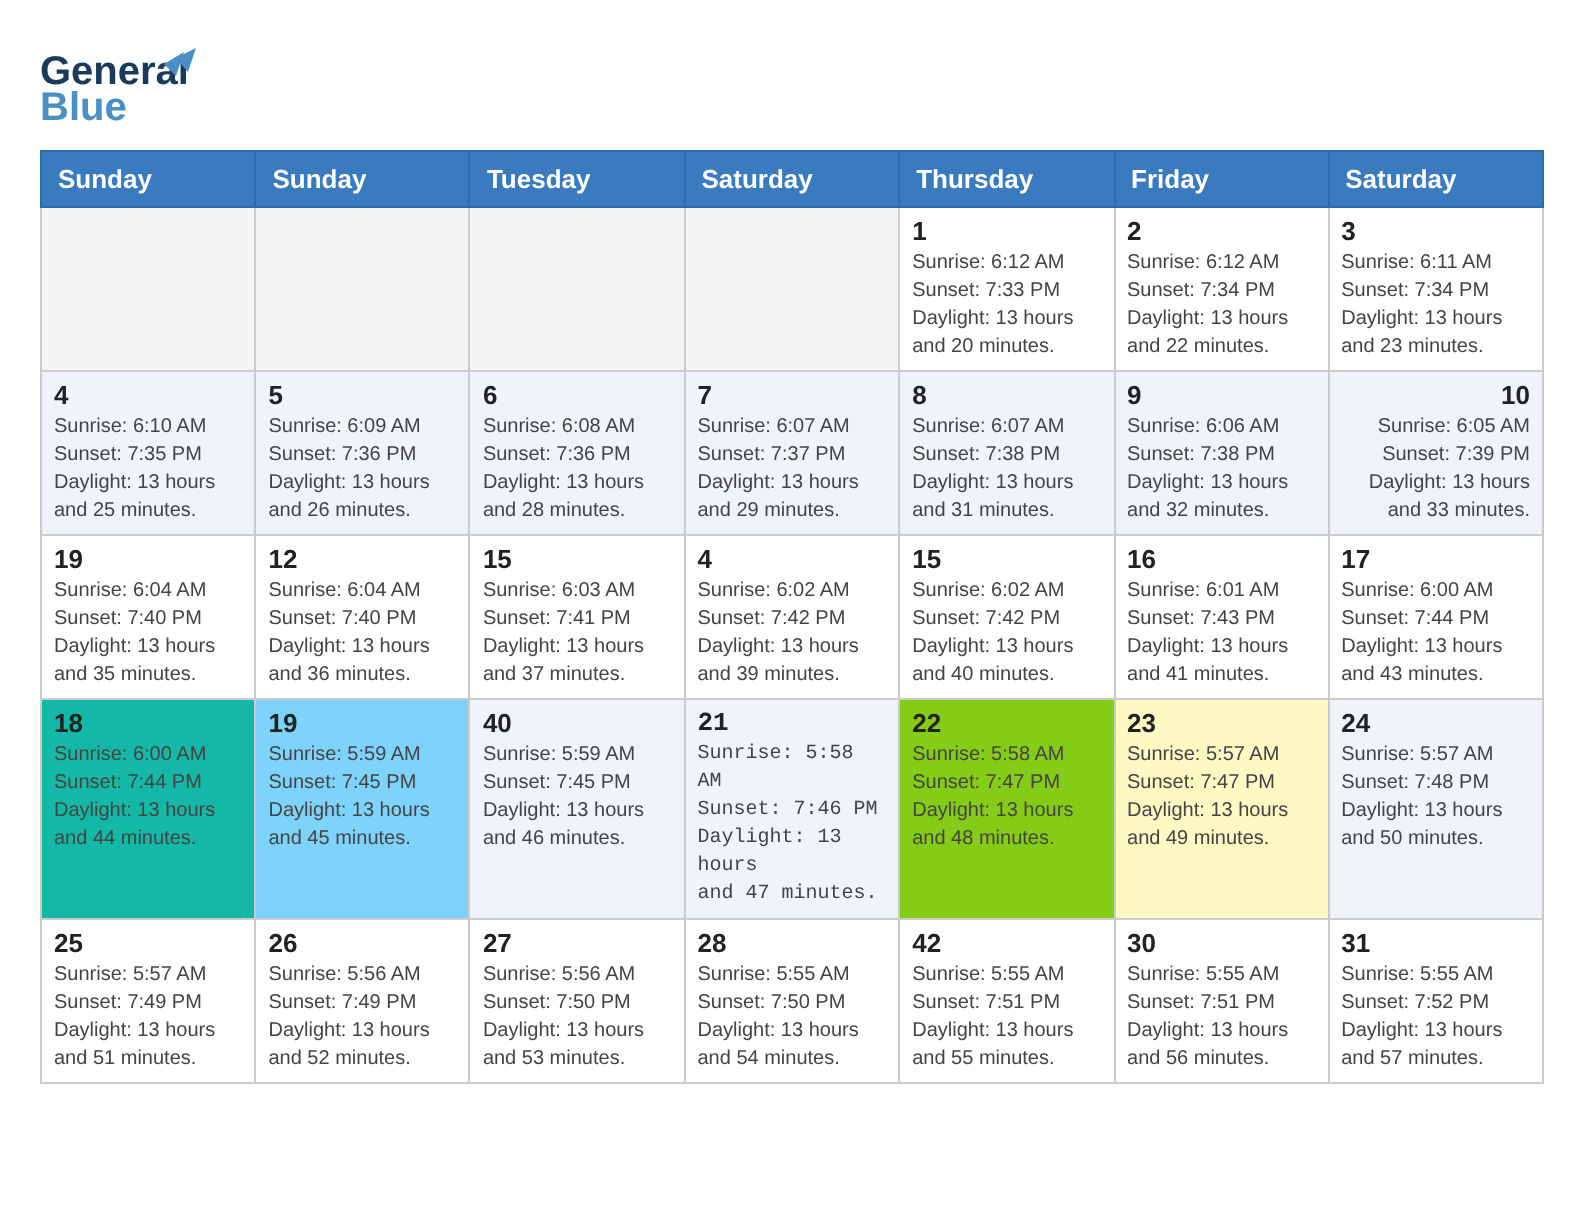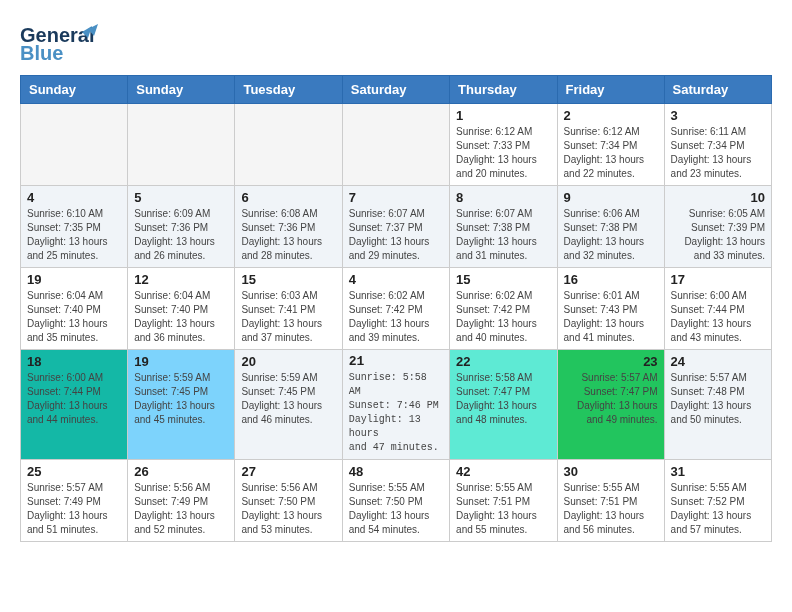--- a/index.html
+++ b/index.html
@@ -193,32 +193,32 @@
       <tr>
         <td style="background: #14b8a6;">
           <span class="day-num">18</span>
           <div class="day-info">Sunrise: 6:00 AM<br>Sunset: 7:44 PM<br>Daylight: 13 hours<br>and 44 minutes.</div>
         </td>
         <td style="background: #7dd3fc;">
           <span class="day-num">19</span>
           <div class="day-info">Sunrise: 5:59 AM<br>Sunset: 7:45 PM<br>Daylight: 13 hours<br>and 45 minutes.</div>
         </td>
         <td style="background: rgb(240, 244, 248);">
-          <span class="day-num">20</span>
+          <span class="day-num">40</span>
           <div class="day-info">Sunrise: 5:59 AM<br>Sunset: 7:45 PM<br>Daylight: 13 hours<br>and 46 minutes.</div>
         </td>
         <td style="background: rgb(240, 244, 248); font-family: Liberation Mono, monospace;">
           <span class="day-num">21</span>
           <div class="day-info">Sunrise: 5:58 AM<br>Sunset: 7:46 PM<br>Daylight: 13 hours<br>and 47 minutes.</div>
         </td>
-        <td style="background: #5eead4;">
+        <td style="background: #84cc16;">
           <span class="day-num">22</span>
           <div class="day-info">Sunrise: 5:58 AM<br>Sunset: 7:47 PM<br>Daylight: 13 hours<br>and 48 minutes.</div>
         </td>
-        <td style="background: #22c55e; text-align: right;">
+        <td style="background: #fef9c3;">
           <span class="day-num">23</span>
           <div class="day-info">Sunrise: 5:57 AM<br>Sunset: 7:47 PM<br>Daylight: 13 hours<br>and 49 minutes.</div>
         </td>
         <td style="background: rgb(240, 244, 248);">
           <span class="day-num">24</span>
           <div class="day-info">Sunrise: 5:57 AM<br>Sunset: 7:48 PM<br>Daylight: 13 hours<br>and 50 minutes.</div>
         </td>
       </tr>
       <tr>
         <td>
@@ -227,21 +227,21 @@
         </td>
         <td>
           <span class="day-num">26</span>
           <div class="day-info">Sunrise: 5:56 AM<br>Sunset: 7:49 PM<br>Daylight: 13 hours<br>and 52 minutes.</div>
         </td>
         <td>
           <span class="day-num">27</span>
           <div class="day-info">Sunrise: 5:56 AM<br>Sunset: 7:50 PM<br>Daylight: 13 hours<br>and 53 minutes.</div>
         </td>
         <td>
-          <span class="day-num">48</span>
+          <span class="day-num">28</span>
           <div class="day-info">Sunrise: 5:55 AM<br>Sunset: 7:50 PM<br>Daylight: 13 hours<br>and 54 minutes.</div>
         </td>
         <td>
           <span class="day-num">42</span>
           <div class="day-info">Sunrise: 5:55 AM<br>Sunset: 7:51 PM<br>Daylight: 13 hours<br>and 55 minutes.</div>
         </td>
         <td>
           <span class="day-num">30</span>
           <div class="day-info">Sunrise: 5:55 AM<br>Sunset: 7:51 PM<br>Daylight: 13 hours<br>and 56 minutes.</div>
         </td>

